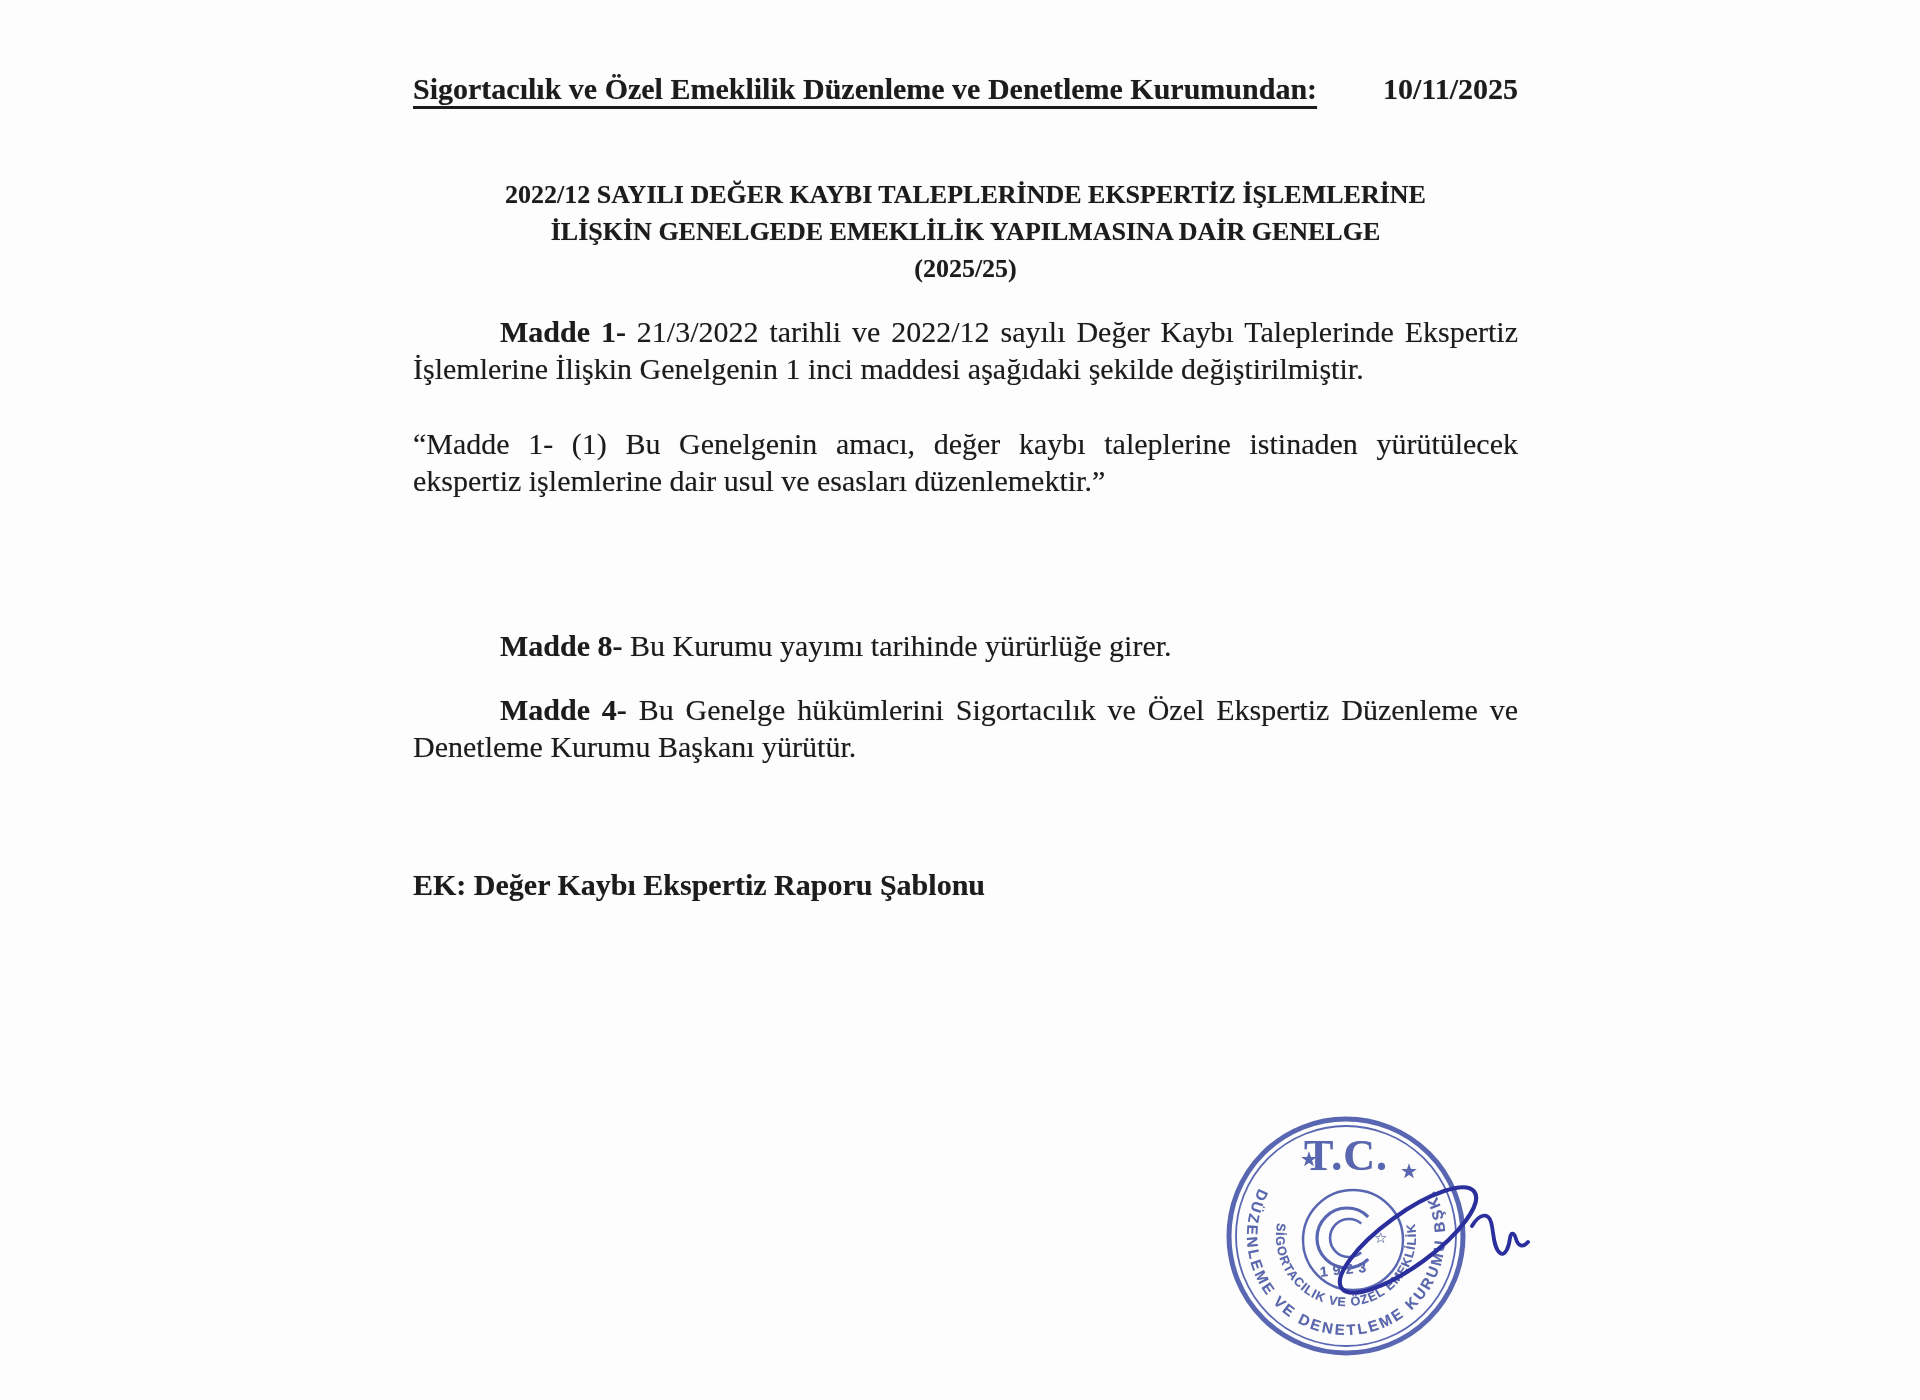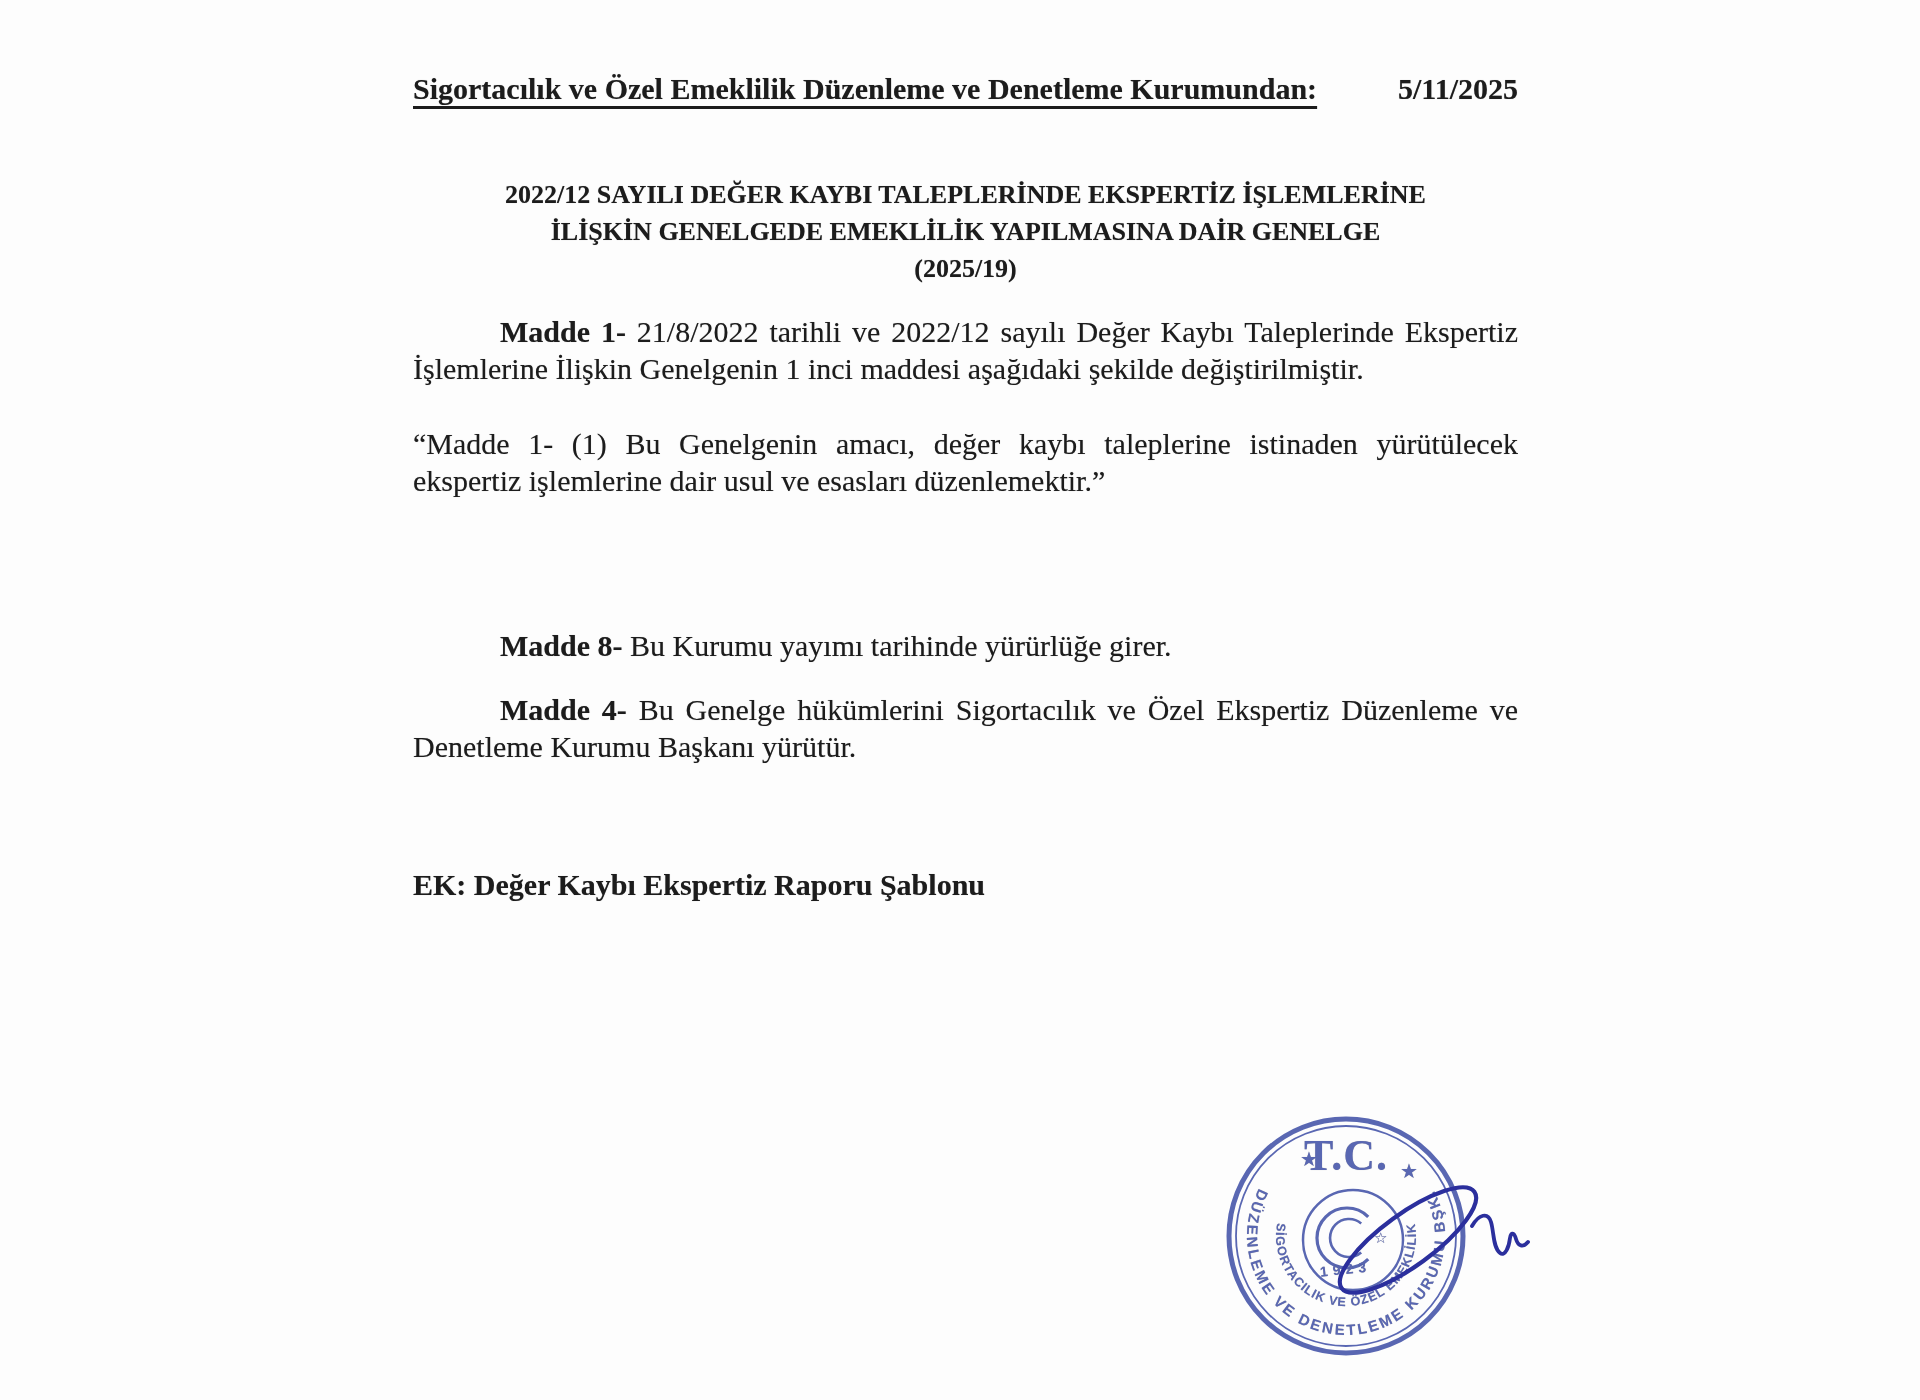--- a/index.html
+++ b/index.html
@@ -32,30 +32,30 @@
     font-size:14px;letter-spacing:5px;fill:#3a4aa4;}
   .sig{stroke:#2b2f9d;fill:none;stroke-linecap:round;stroke-linejoin:round;}
 </style>
 </head>
 <body>
 
 <div class="page">
 
   <div class="col header-row">
     <span class="issuer">Sigortacılık ve Özel Emeklilik Düzenleme ve Denetleme Kurumundan:</span>
-    <span class="doc-date">5/11/2025</span>
+    <span class="doc-date">10/11/2025</span>
   </div>
 
   <div class="col title-block">
     <div>2022/12 SAYILI DEĞER KAYBI TALEPLERİNDE EKSPERTİZ İŞLEMLERİNE</div>
     <div>İLİŞKİN GENELGEDE EMEKLİLİK YAPILMASINA DAİR GENELGE</div>
-    <div>(2025/19)</div>
+    <div>(2025/25)</div>
   </div>
 
-  <p class="col para indent p1"><span class="lead">Madde 1-</span><span> 21/8/2022 tarihli ve 2022/12 sayılı Değer Kaybı Taleplerinde Ekspertiz İşlemlerine İlişkin Genelgenin 1 inci maddesi aşağıdaki şekilde değiştirilmiştir.</span></p>
+  <p class="col para indent p1"><span class="lead">Madde 1-</span><span> 21/3/2022 tarihli ve 2022/12 sayılı Değer Kaybı Taleplerinde Ekspertiz İşlemlerine İlişkin Genelgenin 1 inci maddesi aşağıdaki şekilde değiştirilmiştir.</span></p>
 
   <p class="col para p2"><span class="lead"></span><span>“Madde 1- (1) Bu Genelgenin amacı, değer kaybı taleplerine istinaden yürütülecek ekspertiz işlemlerine dair usul ve esasları düzenlemektir.”</span></p>
 
 
   <p class="col para indent p4"><span class="lead">Madde 8-</span><span> Bu Kurumu yayımı tarihinde yürürlüğe girer.</span></p>
 
   <p class="col para indent p5"><span class="lead">Madde 4-</span><span> Bu Genelge hükümlerini Sigortacılık ve Özel Ekspertiz Düzenleme ve Denetleme Kurumu Başkanı yürütür.</span></p>
 
   <div class="col ek">EK: Değer Kaybı Ekspertiz Raporu Şablonu</div>
 

